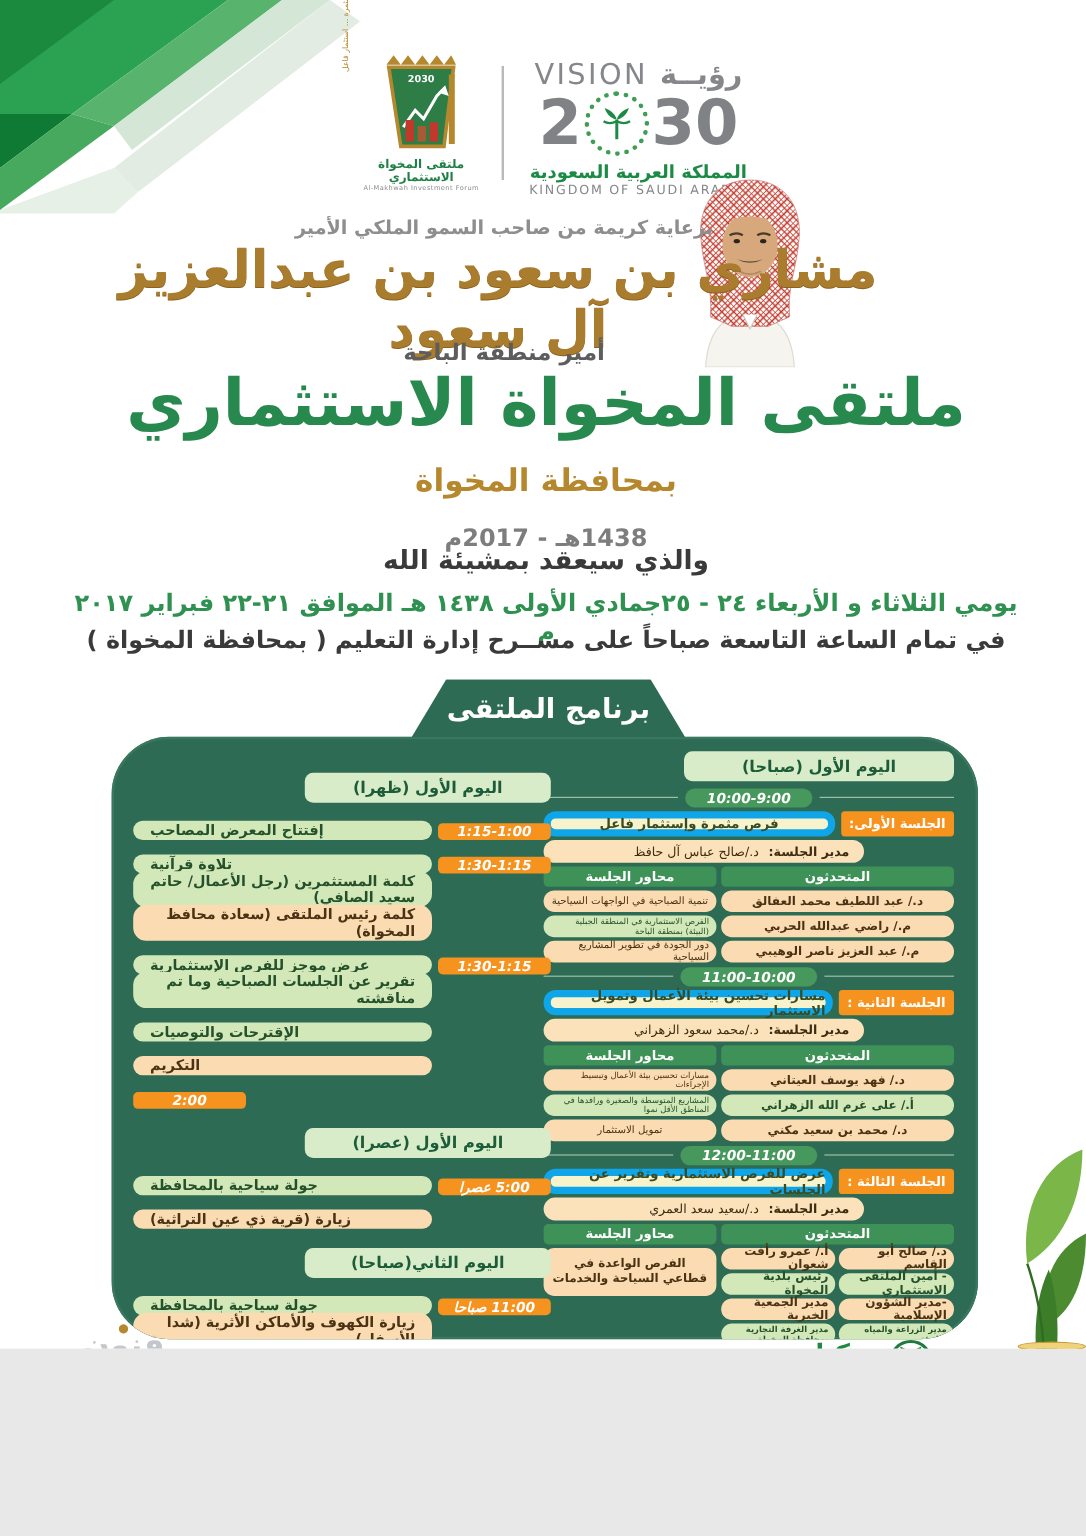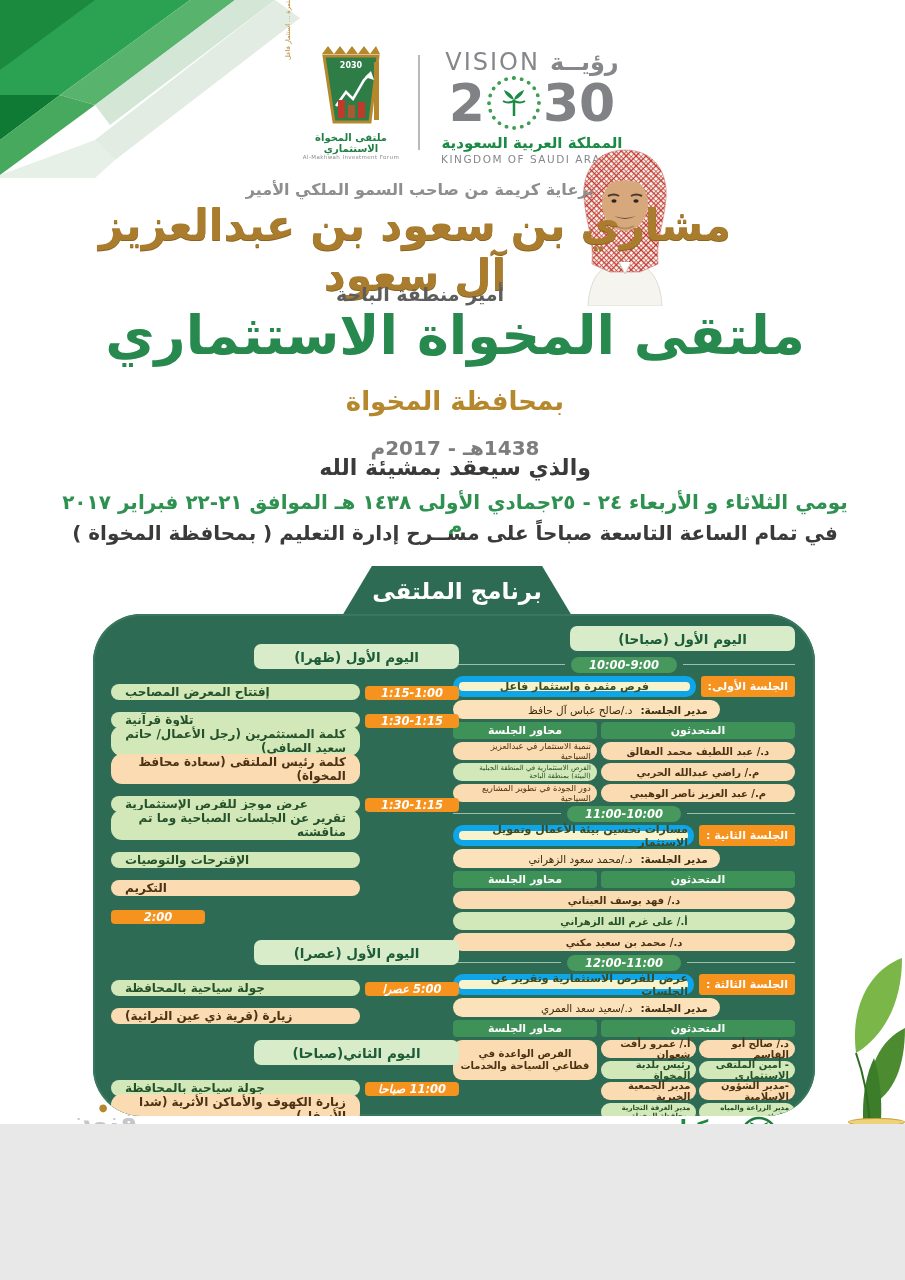--- a/index.html
+++ b/index.html
@@ -239,21 +239,21 @@
         <span class="ghead sp">المتحدثون</span>
         <span class="ghead tp">محاور الجلسة</span>
       </div>
       <div class="r2">
         <div class="colv sp">
           <div class="pill peach spk">د./ عبد اللطيف محمد العفالق</div>
           <div class="pill peach spk">م./ راضي عبدالله الحربي</div>
           <div class="pill peach spk">م./ عبد العزيز ناصر الوهيبي</div>
         </div>
         <div class="colv tp">
-          <div class="pill peach tpc">تنمية الاستثمار في عبدالعزيز السياحية</div>
+          <div class="pill peach tpc">تنمية الصباحية في الواجهات السياحية</div>
           <div class="pill lgreen tpc xs">الفرص الاستثمارية في المنطقة الجبلية (البيئة) بمنطقة الباحة</div>
           <div class="pill peach tpc">دور الجودة في تطوير المشاريع السياحية</div>
         </div>
       </div>
 
       <div class="timerow">
         <span class="tline"></span>
         <span class="timepill">11:00-10:00</span>
         <span class="tline"></span>
       </div>
@@ -267,20 +267,25 @@
       </div>
       <div class="r2">
         <span class="ghead sp">المتحدثون</span>
         <span class="ghead tp">محاور الجلسة</span>
       </div>
       <div class="r2">
         <div class="colv sp">
           <div class="pill peach spk">د./ فهد يوسف العيتاني</div>
           <div class="pill lgreen spk">أ./ على غرم الله الزهراني</div>
           <div class="pill peach spk">د./ محمد بن سعيد مكني</div>
+        </div>
+        <div class="colv tp">
+          <div class="pill peach tpc xs">مسارات تحسين بيئة الأعمال وتبسيط الإجراءات</div>
+          <div class="pill lgreen tpc xs">المشاريع المتوسطة والصغيرة ورافدها في المناطق الأقل نموا</div>
+          <div class="pill peach tpc">تمويل الاستثمار</div>
         </div>
       </div>
 
       <div class="timerow">
         <span class="tline"></span>
         <span class="timepill">12:00-11:00</span>
         <span class="tline"></span>
       </div>
       <div class="titrow">
         <span class="slabel">الجلسة الثالثة :</span>

